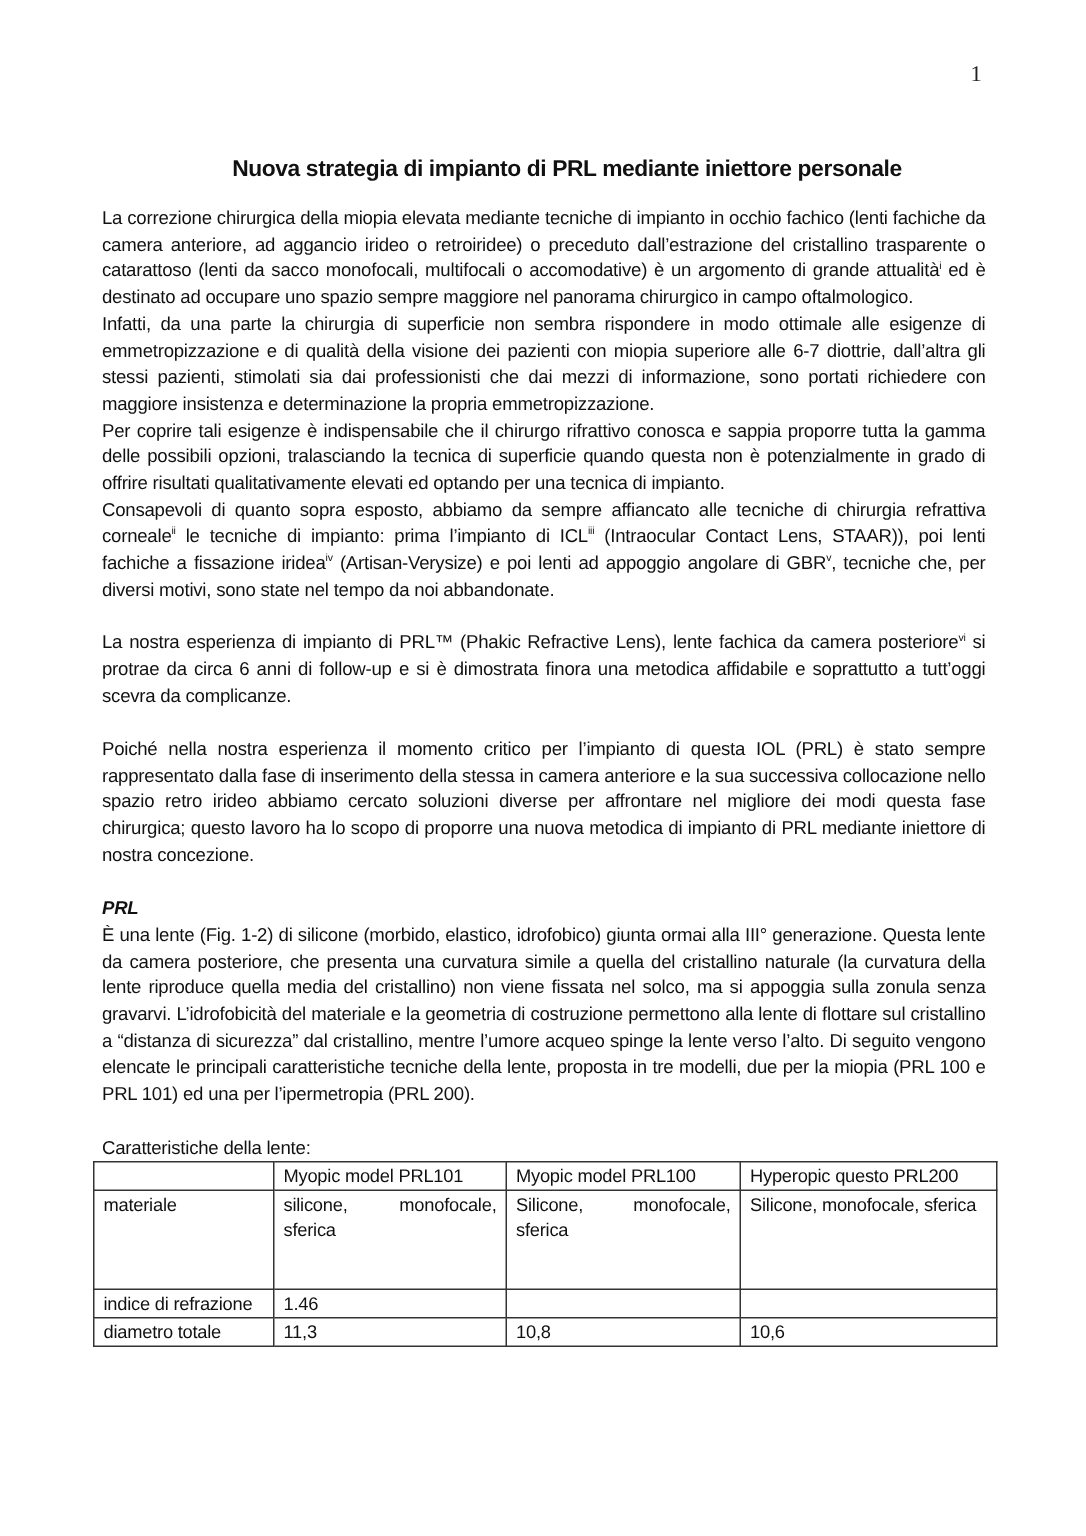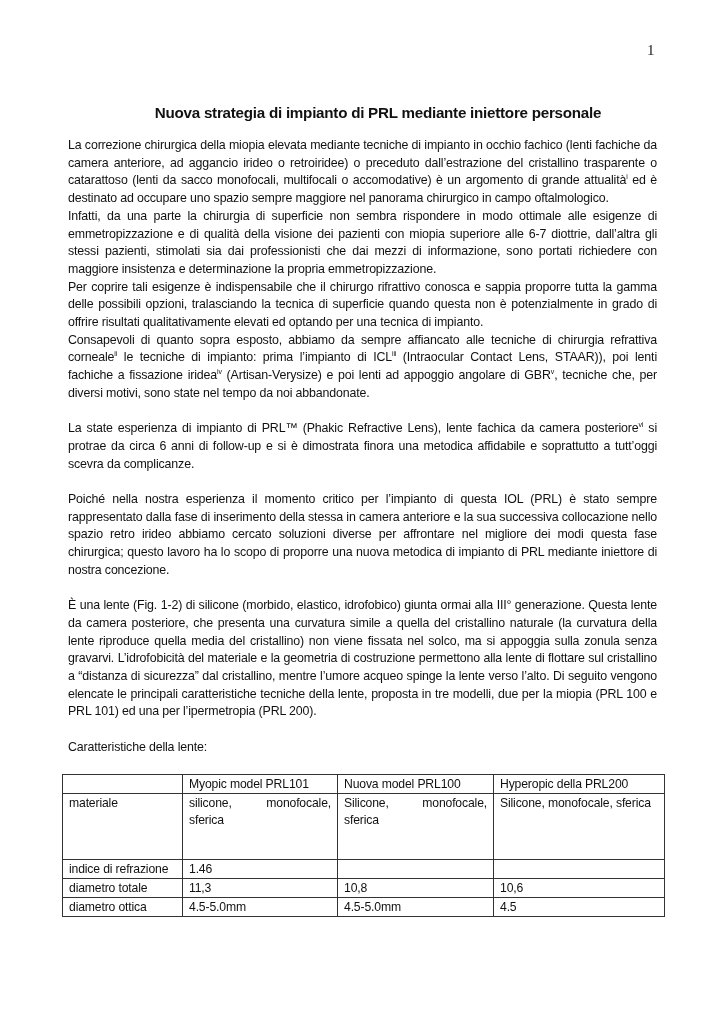--- a/index.html
+++ b/index.html
@@ -105,68 +105,63 @@
   <p><span>La correzione chirurgica della miopia elevata mediante tecniche di impianto in occhio fachico (lenti fachiche da camera anteriore, ad aggancio irideo o retroiridee) o preceduto dall’estrazione del cristallino trasparente o catarattoso (lenti da sacco monofocali, multifocali o accomodative) è un argomento di grande attualità</span><sup>i</sup><span> ed è destinato ad occupare uno spazio sempre maggiore nel panorama chirurgico in campo oftalmologico.</span></p>
 
   <p class="last">Infatti, da una parte la chirurgia di superficie non sembra rispondere in modo ottimale alle esigenze di emmetropizzazione e di qualità della visione dei pazienti con miopia superiore alle 6-7 diottrie, dall’altra gli stessi pazienti, stimolati sia dai professionisti che dai mezzi di informazione, sono portati richiedere con maggiore insistenza e determinazione la propria emmetropizzazione.</p>
 
   <p class="last">Per coprire tali esigenze è indispensabile che il chirurgo rifrattivo conosca e sappia proporre tutta la gamma delle possibili opzioni, tralasciando la tecnica di superficie quando questa non è potenzialmente in grado di offrire risultati qualitativamente elevati ed optando per una tecnica di impianto.</p>
 
   <p class="last"><span>Consapevoli di quanto sopra esposto, abbiamo da sempre affiancato alle tecniche di chirurgia refrattiva corneale</span><sup>ii</sup><span> le tecniche di impianto: prima l’impianto di ICL</span><sup>iii</sup><span> (Intraocular Contact Lens, STAAR)), poi lenti fachiche a fissazione iridea</span><sup>iv</sup><span> (Artisan-Verysize) e poi lenti ad appoggio angolare di GBR</span><sup>v</sup><span>, tecniche che, per diversi motivi, sono state nel tempo da noi abbandonate.</span></p>
 
   <div class="gap"></div>
 
-  <p class="last"><span>La state esperienza di impianto di PRL™ (Phakic Refractive Lens), lente fachica da camera posteriore</span><sup>vi</sup><span> si protrae da circa 6 anni di follow-up e si è dimostrata finora una metodica affidabile e soprattutto a tutt’oggi scevra da complicanze.</span></p>
+  <p class="last"><span>La nostra esperienza di impianto di PRL™ (Phakic Refractive Lens), lente fachica da camera posteriore</span><sup>vi</sup><span> si protrae da circa 6 anni di follow-up e si è dimostrata finora una metodica affidabile e soprattutto a tutt’oggi scevra da complicanze.</span></p>
 
   <div class="gap"></div>
 
   <p class="last">Poiché nella nostra esperienza il momento critico per l’impianto di questa IOL (PRL) è stato sempre rappresentato dalla fase di inserimento della stessa in camera anteriore e la sua successiva collocazione nello spazio retro irideo abbiamo cercato soluzioni diverse per affrontare nel migliore dei modi questa fase chirurgica; questo lavoro ha lo scopo di proporre una nuova metodica di impianto di PRL mediante iniettore di nostra concezione.</p>
 
   <div class="gap"></div>
 
+  <div class="heading-italic">PRL</div>
 
   <p class="last">È una lente (Fig. 1-2) di silicone (morbido, elastico, idrofobico) giunta ormai alla III° generazione. Questa lente da camera posteriore, che presenta una curvatura simile a quella del cristallino naturale (la curvatura della lente riproduce quella media del cristallino) non viene fissata nel solco, ma si appoggia sulla zonula senza gravarvi. L’idrofobicità del materiale e la geometria di costruzione permettono alla lente di flottare sul cristallino a “distanza di sicurezza”  dal cristallino, mentre l’umore acqueo spinge la lente verso l’alto. Di seguito vengono elencate le principali caratteristiche tecniche della lente, proposta in tre modelli, due per la miopia (PRL 100 e PRL 101) ed una per l’ipermetropia (PRL 200).</p>
 
   <div class="gap"></div>
 
   <p>Caratteristiche della lente:</p>
 </div>
 
 <table class="specs">
   <colgroup>
     <col style="width:120px">
     <col style="width:155px">
     <col style="width:156px">
     <col style="width:171px">
   </colgroup>
   <tbody>
       <tr class="row-head">
     <td></td>
     <td>Myopic model PRL101</td>
-    <td>Nuova model PRL100</td>
-    <td>Hyperopic della PRL200</td>
+    <td>Myopic model PRL100</td>
+    <td>Hyperopic questo PRL200</td>
   </tr>
   <tr class="row-materiale">
     <td>materiale</td>
     <td class="just">silicone, monofocale, sferica</td>
     <td class="just">Silicone, monofocale, sferica</td>
     <td class="just">Silicone, monofocale, sferica</td>
   </tr>
   <tr class="row-std">
     <td>indice di refrazione</td>
     <td>1.46</td>
     <td></td>
     <td></td>
   </tr>
   <tr class="row-std">
     <td>diametro totale</td>
     <td>11,3</td>
     <td>10,8</td>
     <td>10,6</td>
   </tr>
-  <tr class="row-std">
-    <td>diametro ottica</td>
-    <td>4.5-5.0mm</td>
-    <td>4.5-5.0mm</td>
-    <td>4.5</td>
-  </tr>
 </tbody>
   </table>
 
 </body></html>

